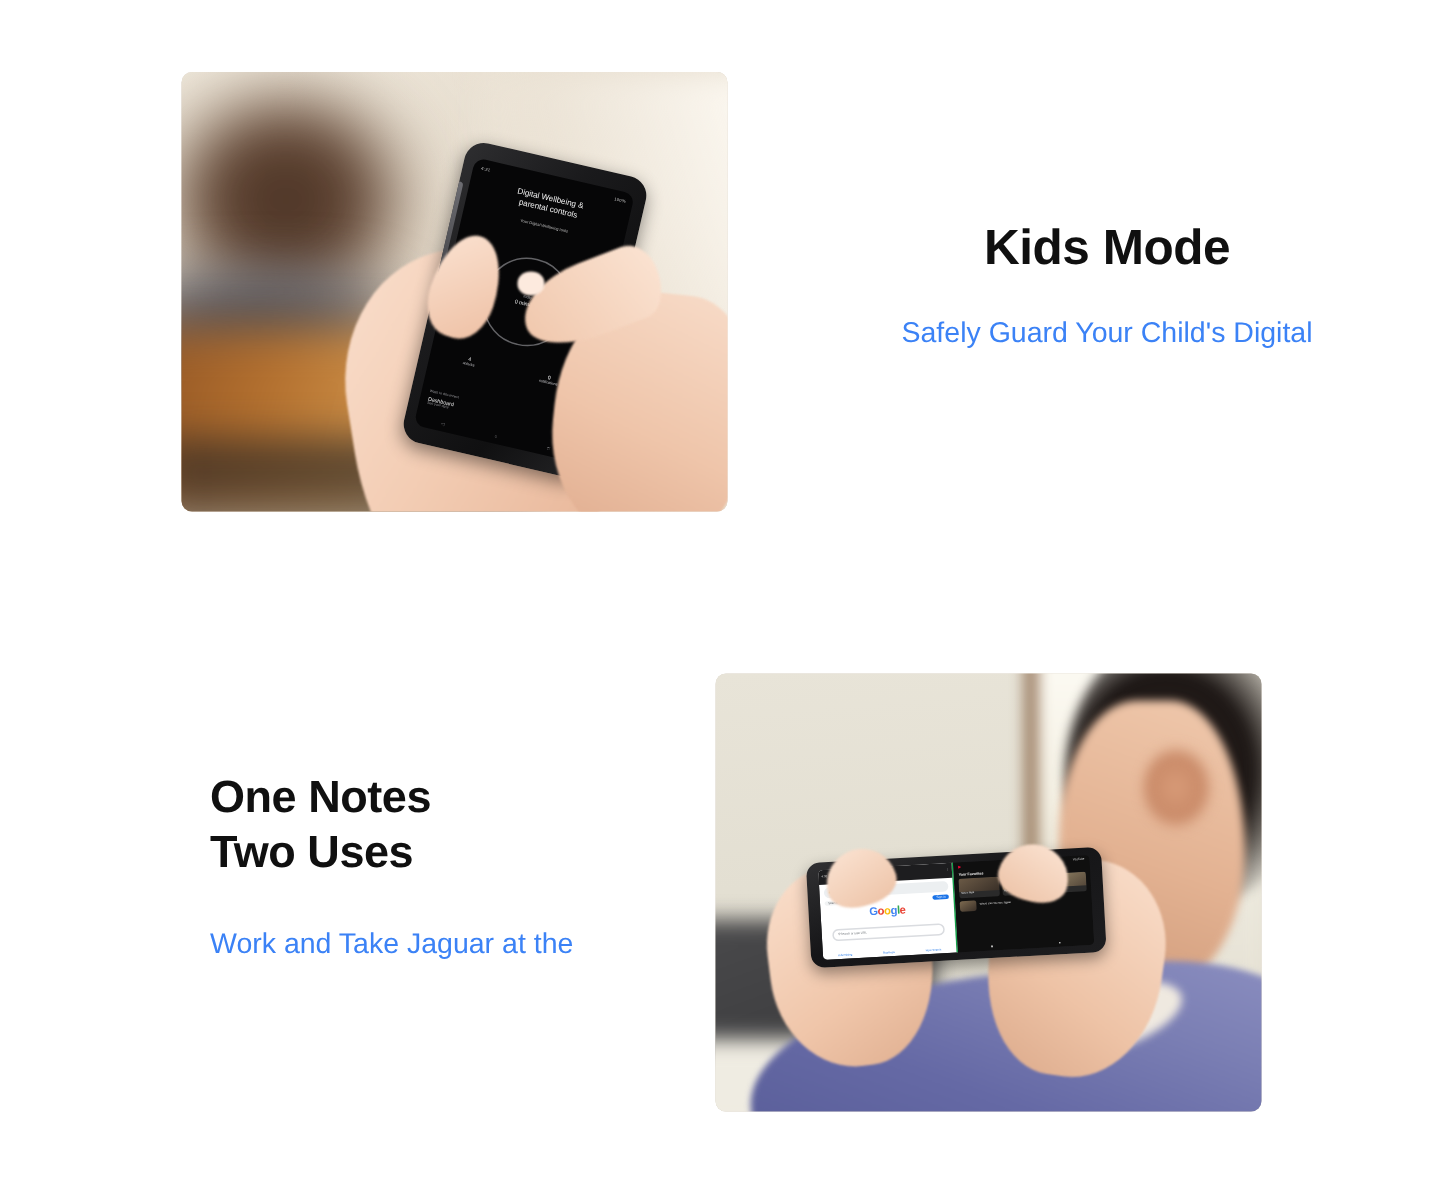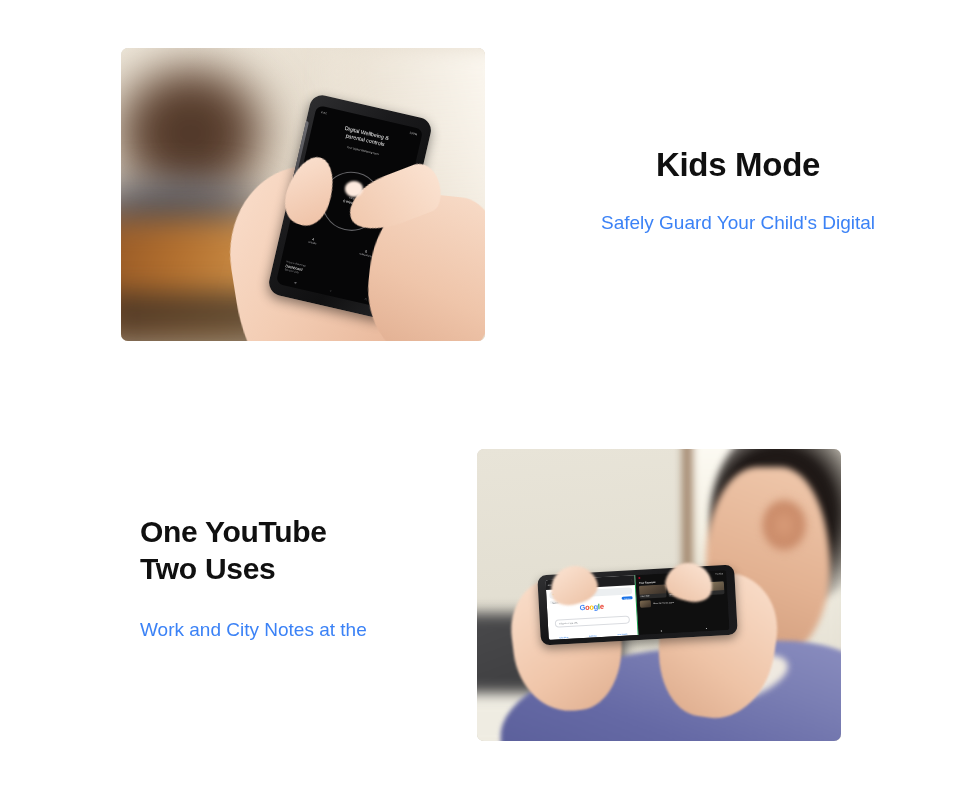--- a/index.html
+++ b/index.html
@@ -417,23 +417,23 @@
     <div class="point-finger"></div>
     <div class="point-nail"></div>
   </div>
 
   <div class="text-col" id="text-kids">
     <div class="headline">Kids Mode</div>
     <div class="subline">Safely Guard Your Child's Digital</div>
   </div>
 
   <div class="text-col" id="text-split">
-    <div class="headline">One YouTube
+    <div class="headline">One Notes
 Two Uses</div>
-    <div class="subline">Work and City Notes at the</div>
+    <div class="subline">Work and Take Jaguar at the</div>
   </div>
 
   <div class="media" id="media-split">
     <div class="scene2-bg"></div>
     <div class="scene2-window"></div>
     <div class="scene2-deskdark"></div>
     <div class="scene2-deskwhite"></div>
     <div class="scene2-wallright"></div>
 
     <div class="man-head"></div>

